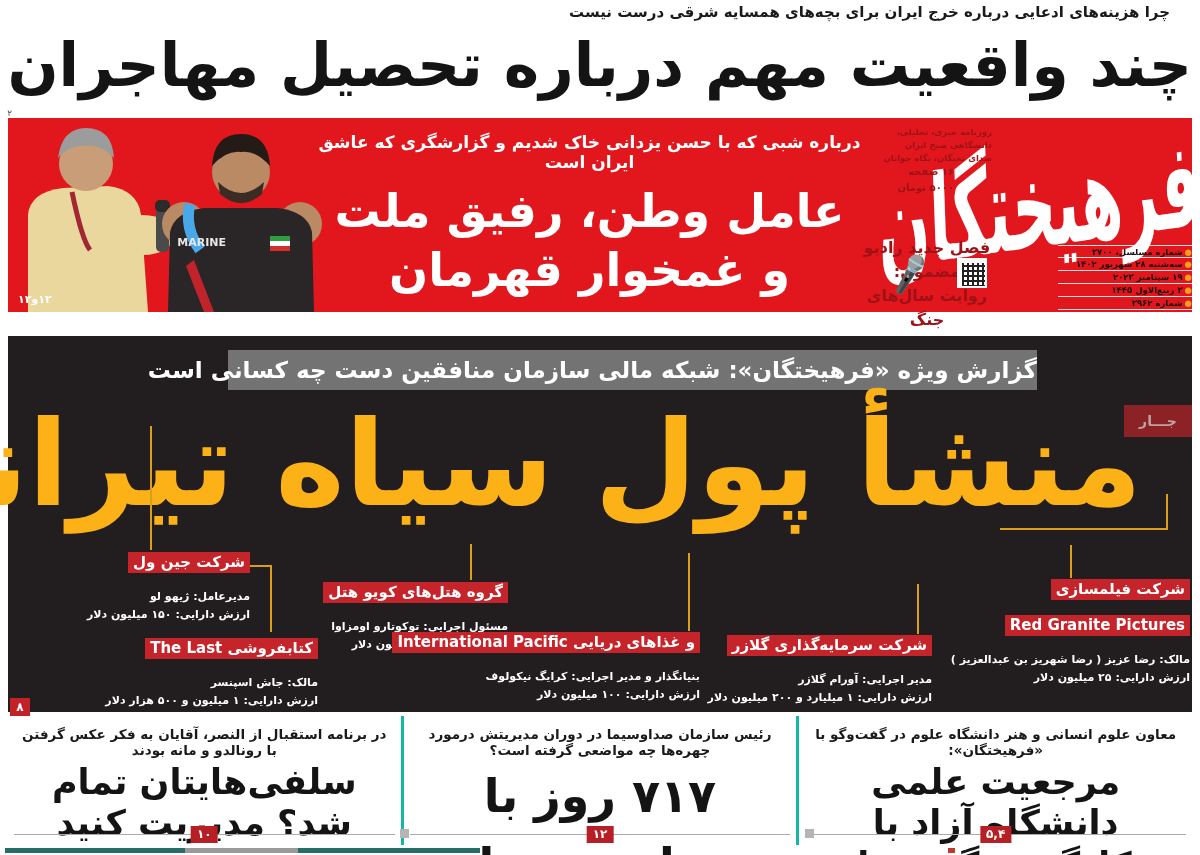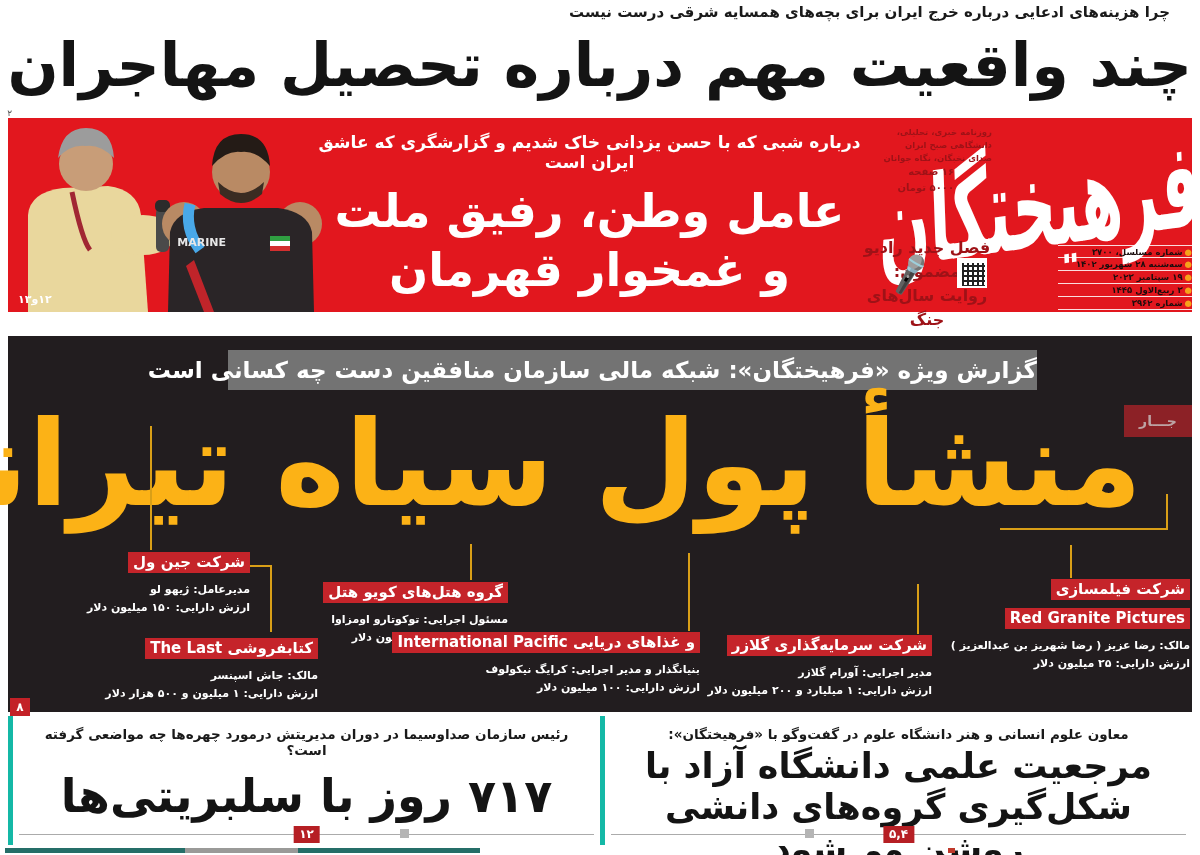--- a/index.html
+++ b/index.html
@@ -103,29 +103,29 @@
     position:absolute; left:2px; top:362px; width:20px; height:18px;
     background:#c32127; color:#fff; font-size:12px; font-weight:bold;
     text-align:center; line-height:18px;
   }
   .yline { position:absolute; background:#d99f17; }
   .ybracket { position:absolute; border-color:#d99f17; border-style:solid; border-width:0; }
 
   .company { position:absolute; text-align:right; white-space:nowrap; }
   .company-title {
     display:inline-block; background:#c5242a; color:#fff;
-    font-size:15px; font-weight:bold; padding:1px 5px 2px; margin-bottom:8px;
+    font-size:15px; font-weight:bold; padding:1px 5px 2px; margin-bottom:15px;
   }
   .company-detail { color:#fff; font-size:11px; font-weight:bold; line-height:1.6; }
 
   
   #bottom { position:absolute; top:716px; left:8px; right:8px; height:129px; display:flex; }
   .story { position:relative; flex:1; padding:10px 14px 0; }
   .story + .story { border-left:none; }
-  .story:nth-child(1), .story:nth-child(2) { border-left:5px solid #14b8a6; }
+  .story:nth-child(1), .story:nth-child(2) { border-left:3px solid #14b8a6; }
   .story-kicker { text-align:center; font-size:13.5px; font-weight:bold; color:#1a1a1a; margin-bottom:4px; }
   .story-headline { text-align:center; font-size:35px; font-weight:bold; color:#141414; line-height:1.18; letter-spacing:-1px; }
   .story:nth-child(2) .story-headline { font-size:46px; line-height:1.5; }
   .story-rule { position:absolute; bottom:10px; left:6px; right:6px; height:1px; background:#ababab; }
   .story-pagebox {
     position:absolute; bottom:2px; left:50%; transform:translateX(-50%);
     background:#b61f24; color:#fff; font-size:12px; font-weight:bold;
     padding:1px 6px 2px; line-height:14px;
   }
   .divider-square { position:absolute; width:9px; height:9px; background:#b5b5b5; top:113px; }
@@ -261,20 +261,26 @@
       <div class="story-headline">مرجعیت علمی دانشگاه آزاد با شکل‌گیری گروه‌های دانشی روشن می‌شود</div>
       <div class="story-rule"></div>
       <div class="story-pagebox">۵,۴</div>
     </div>
     <div class="story">
       <div class="story-kicker">رئیس سازمان صداوسیما در دوران مدیریتش درمورد چهره‌ها چه مواضعی گرفته است؟</div>
       <div class="story-headline">۷۱۷ روز با سلبریتی‌ها</div>
       <div class="story-rule"></div>
       <div class="story-pagebox">۱۲</div>
     </div>
+    <div class="story">
+      <div class="story-kicker">در برنامه استقبال از النصر، آقایان به فکر عکس گرفتن با رونالدو و مانه بودند</div>
+      <div class="story-headline">سلفی‌هایتان تمام شد؟ مدیریت کنید</div>
+      <div class="story-rule"></div>
+      <div class="story-pagebox">۱۰</div>
+    </div>
     <div class="divider-square" style="right:378px;"></div>
     <div class="divider-square" style="right:783px;"></div>
   </div>
 
   <div class="strip" style="left:5px; width:180px; background:#256e68;"></div>
   <div class="strip" style="left:185px; width:113px; background:#9a9a98;"></div>
   <div class="strip" style="left:298px; width:182px; background:#256e68;"></div>
   <div class="strip" style="left:948px; width:7px; background:#c0392b;"></div>
 
 </div>

